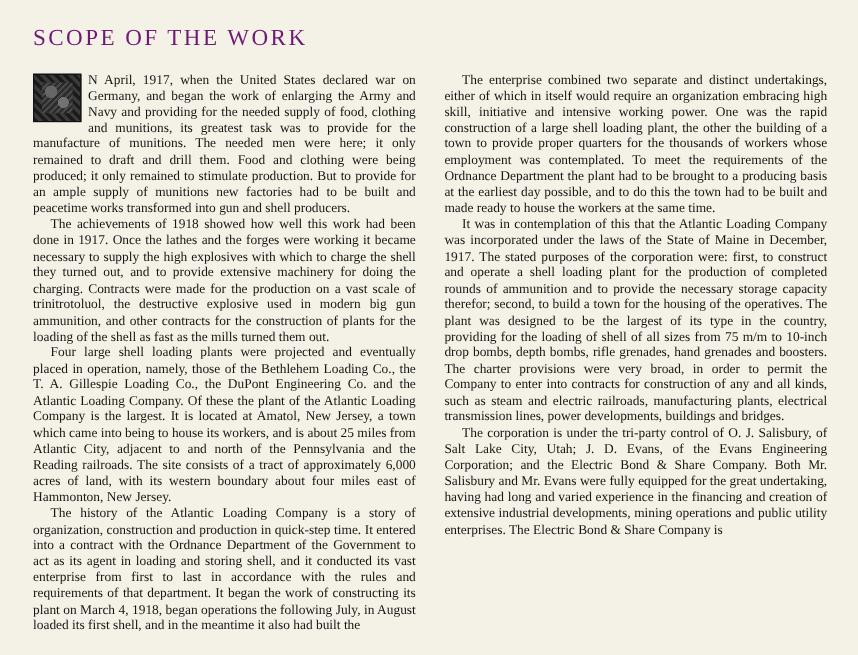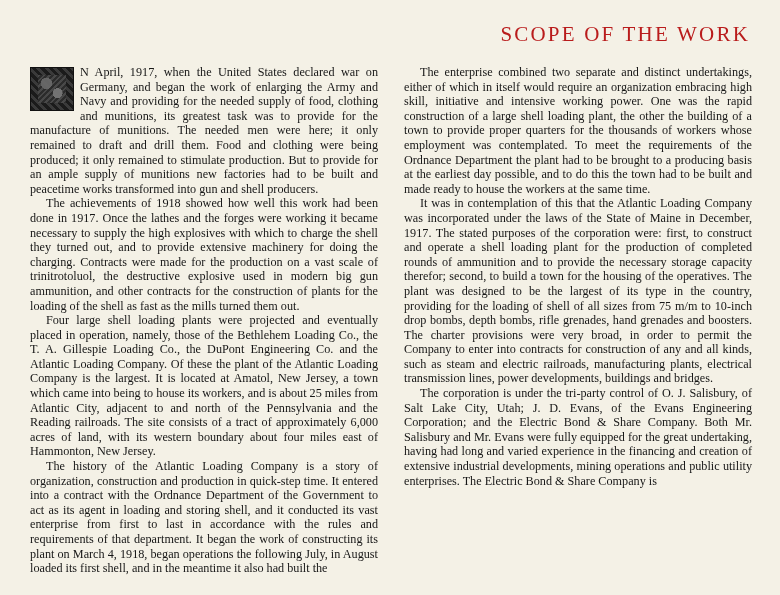--- a/index.html
+++ b/index.html
@@ -16,27 +16,27 @@
   }
   .page {
     position: relative;
     width: 780px;
     height: 595px;
     background: #f4f1e6;
     box-sizing: border-box;
     padding: 22px 30px 10px 30px;
   }
   .page-title {
-    text-align: right;
+    text-align: left;
     font-family: "Liberation Serif", serif;
     font-size: 21px;
     letter-spacing: 2.2px;
     font-weight: normal;
     margin: 0 0 18px 0;
-    color: #b91c1c;
+    color: #701a75;
   }
   .columns {
     display: flex;
     gap: 26px;
     align-items: flex-start;
   }
   .col {
     width: 348px;
     flex: 0 0 348px;
   }

